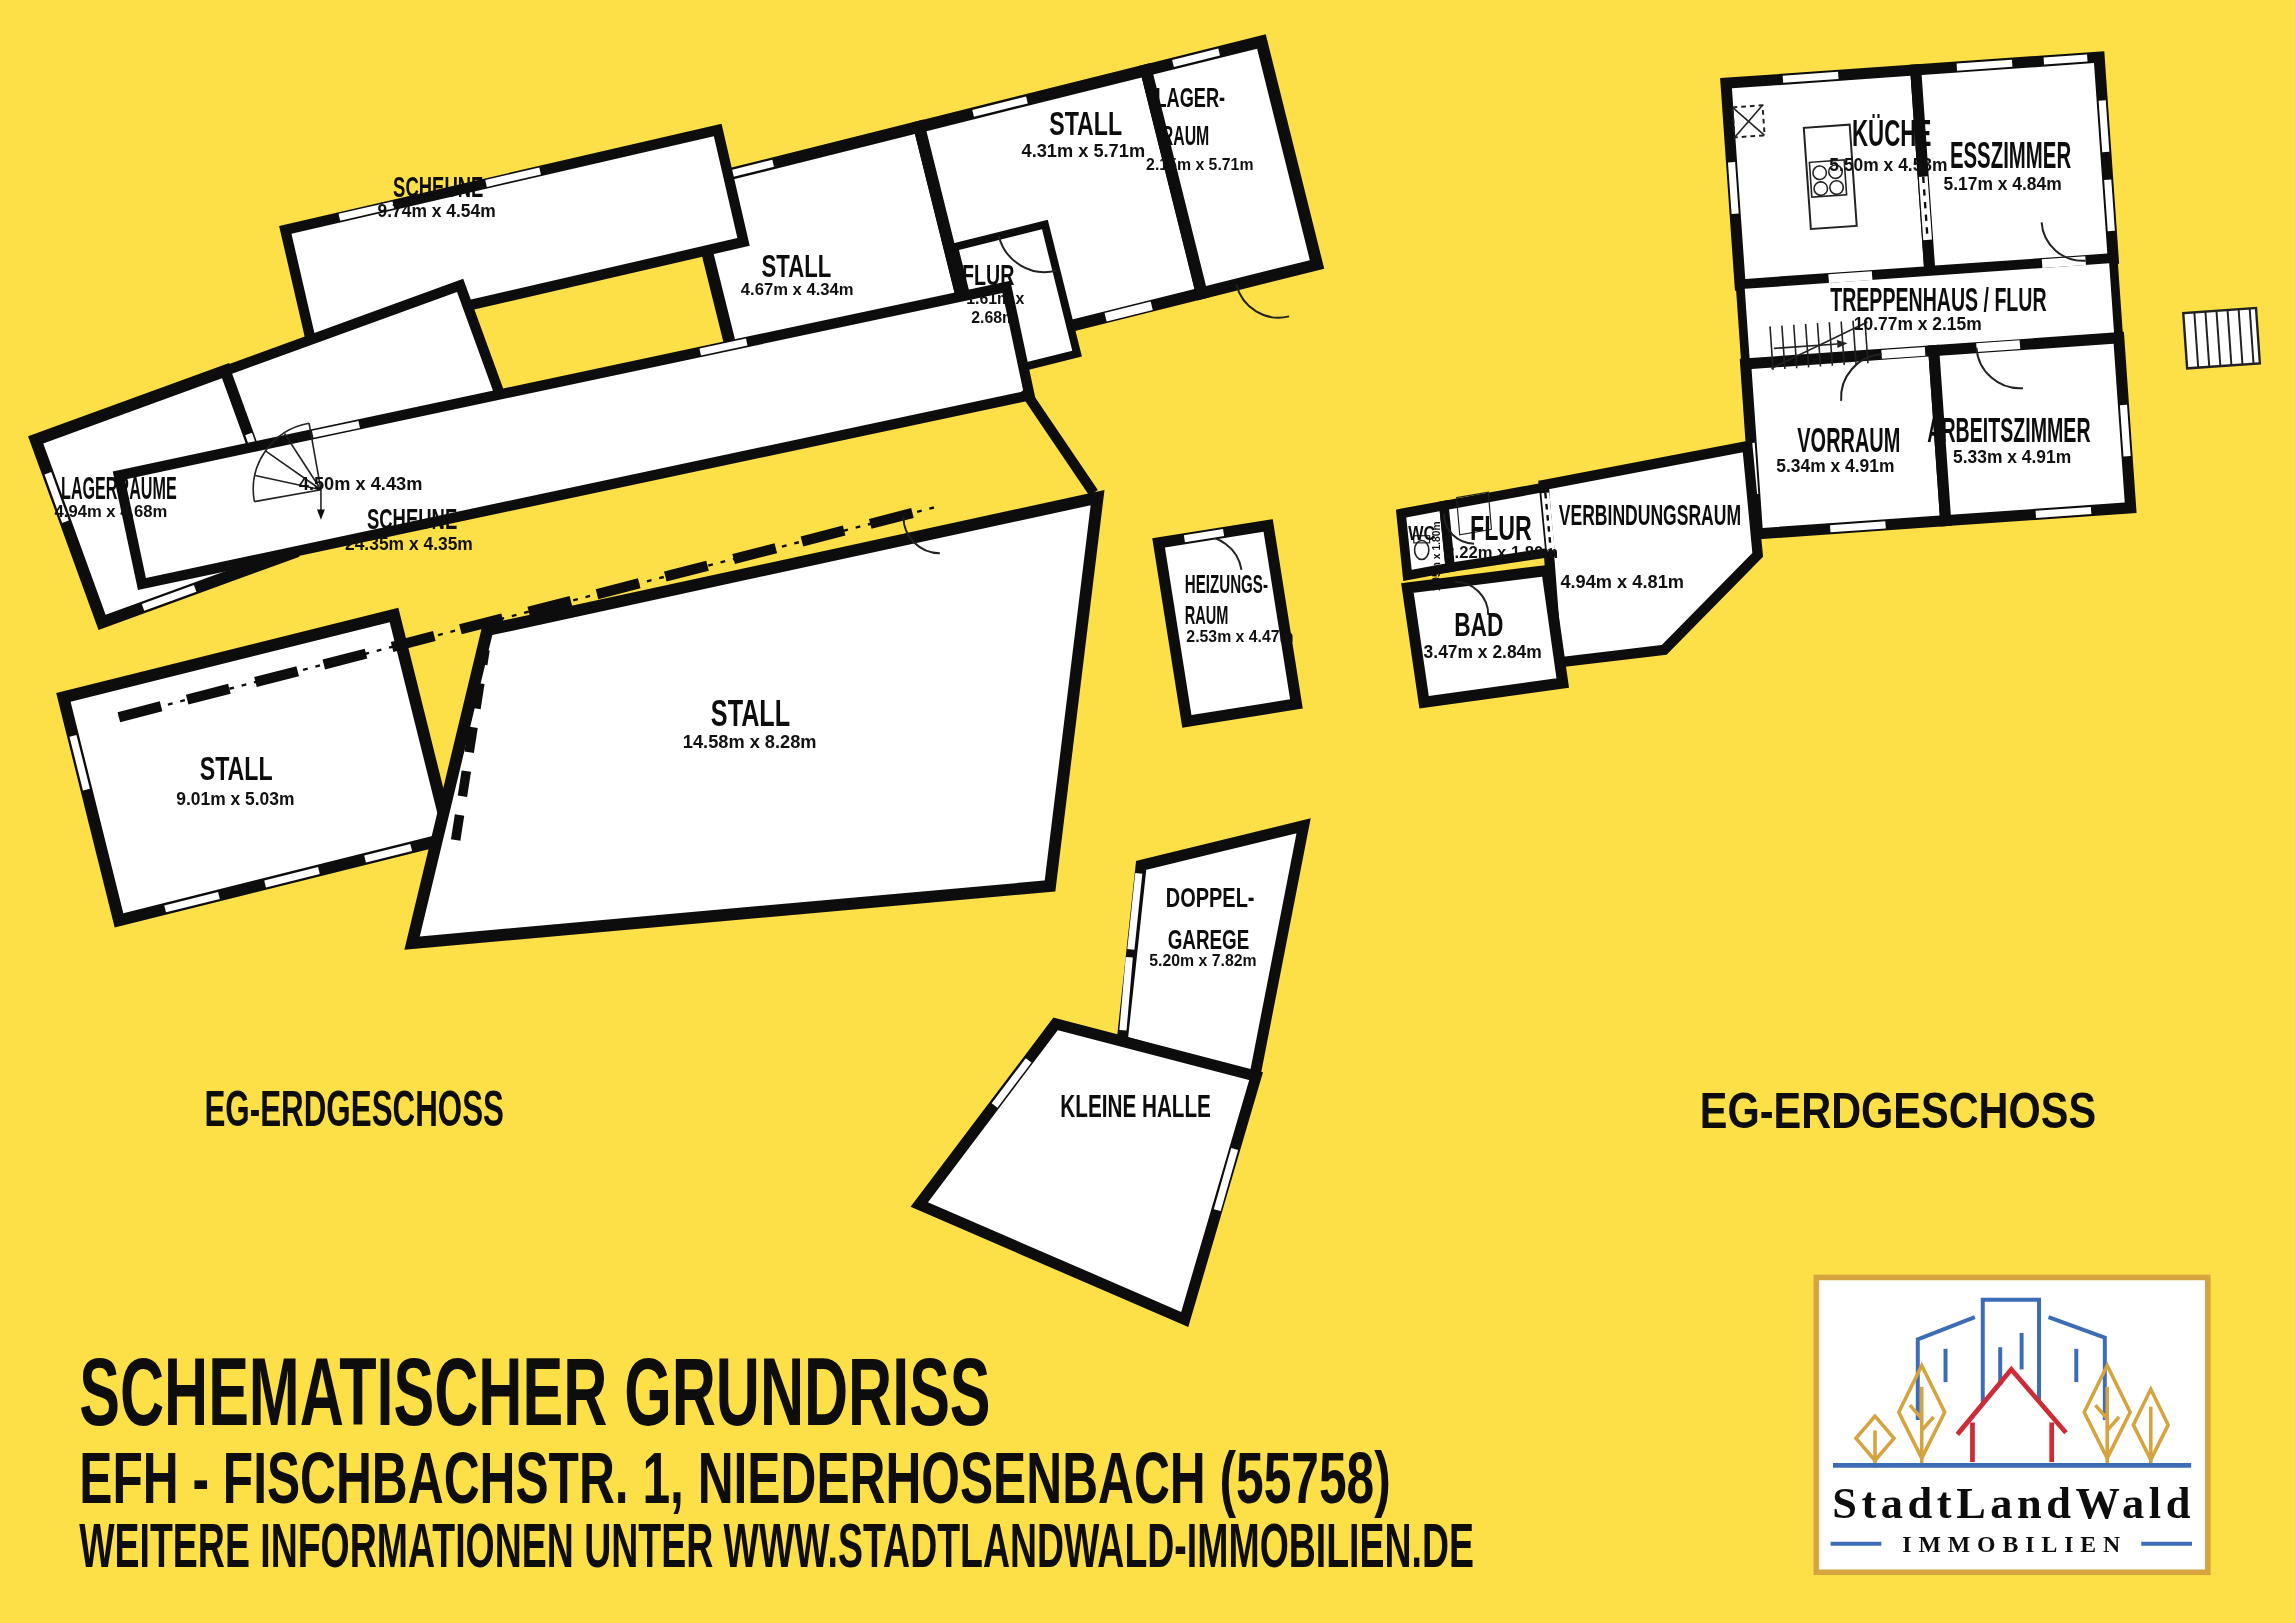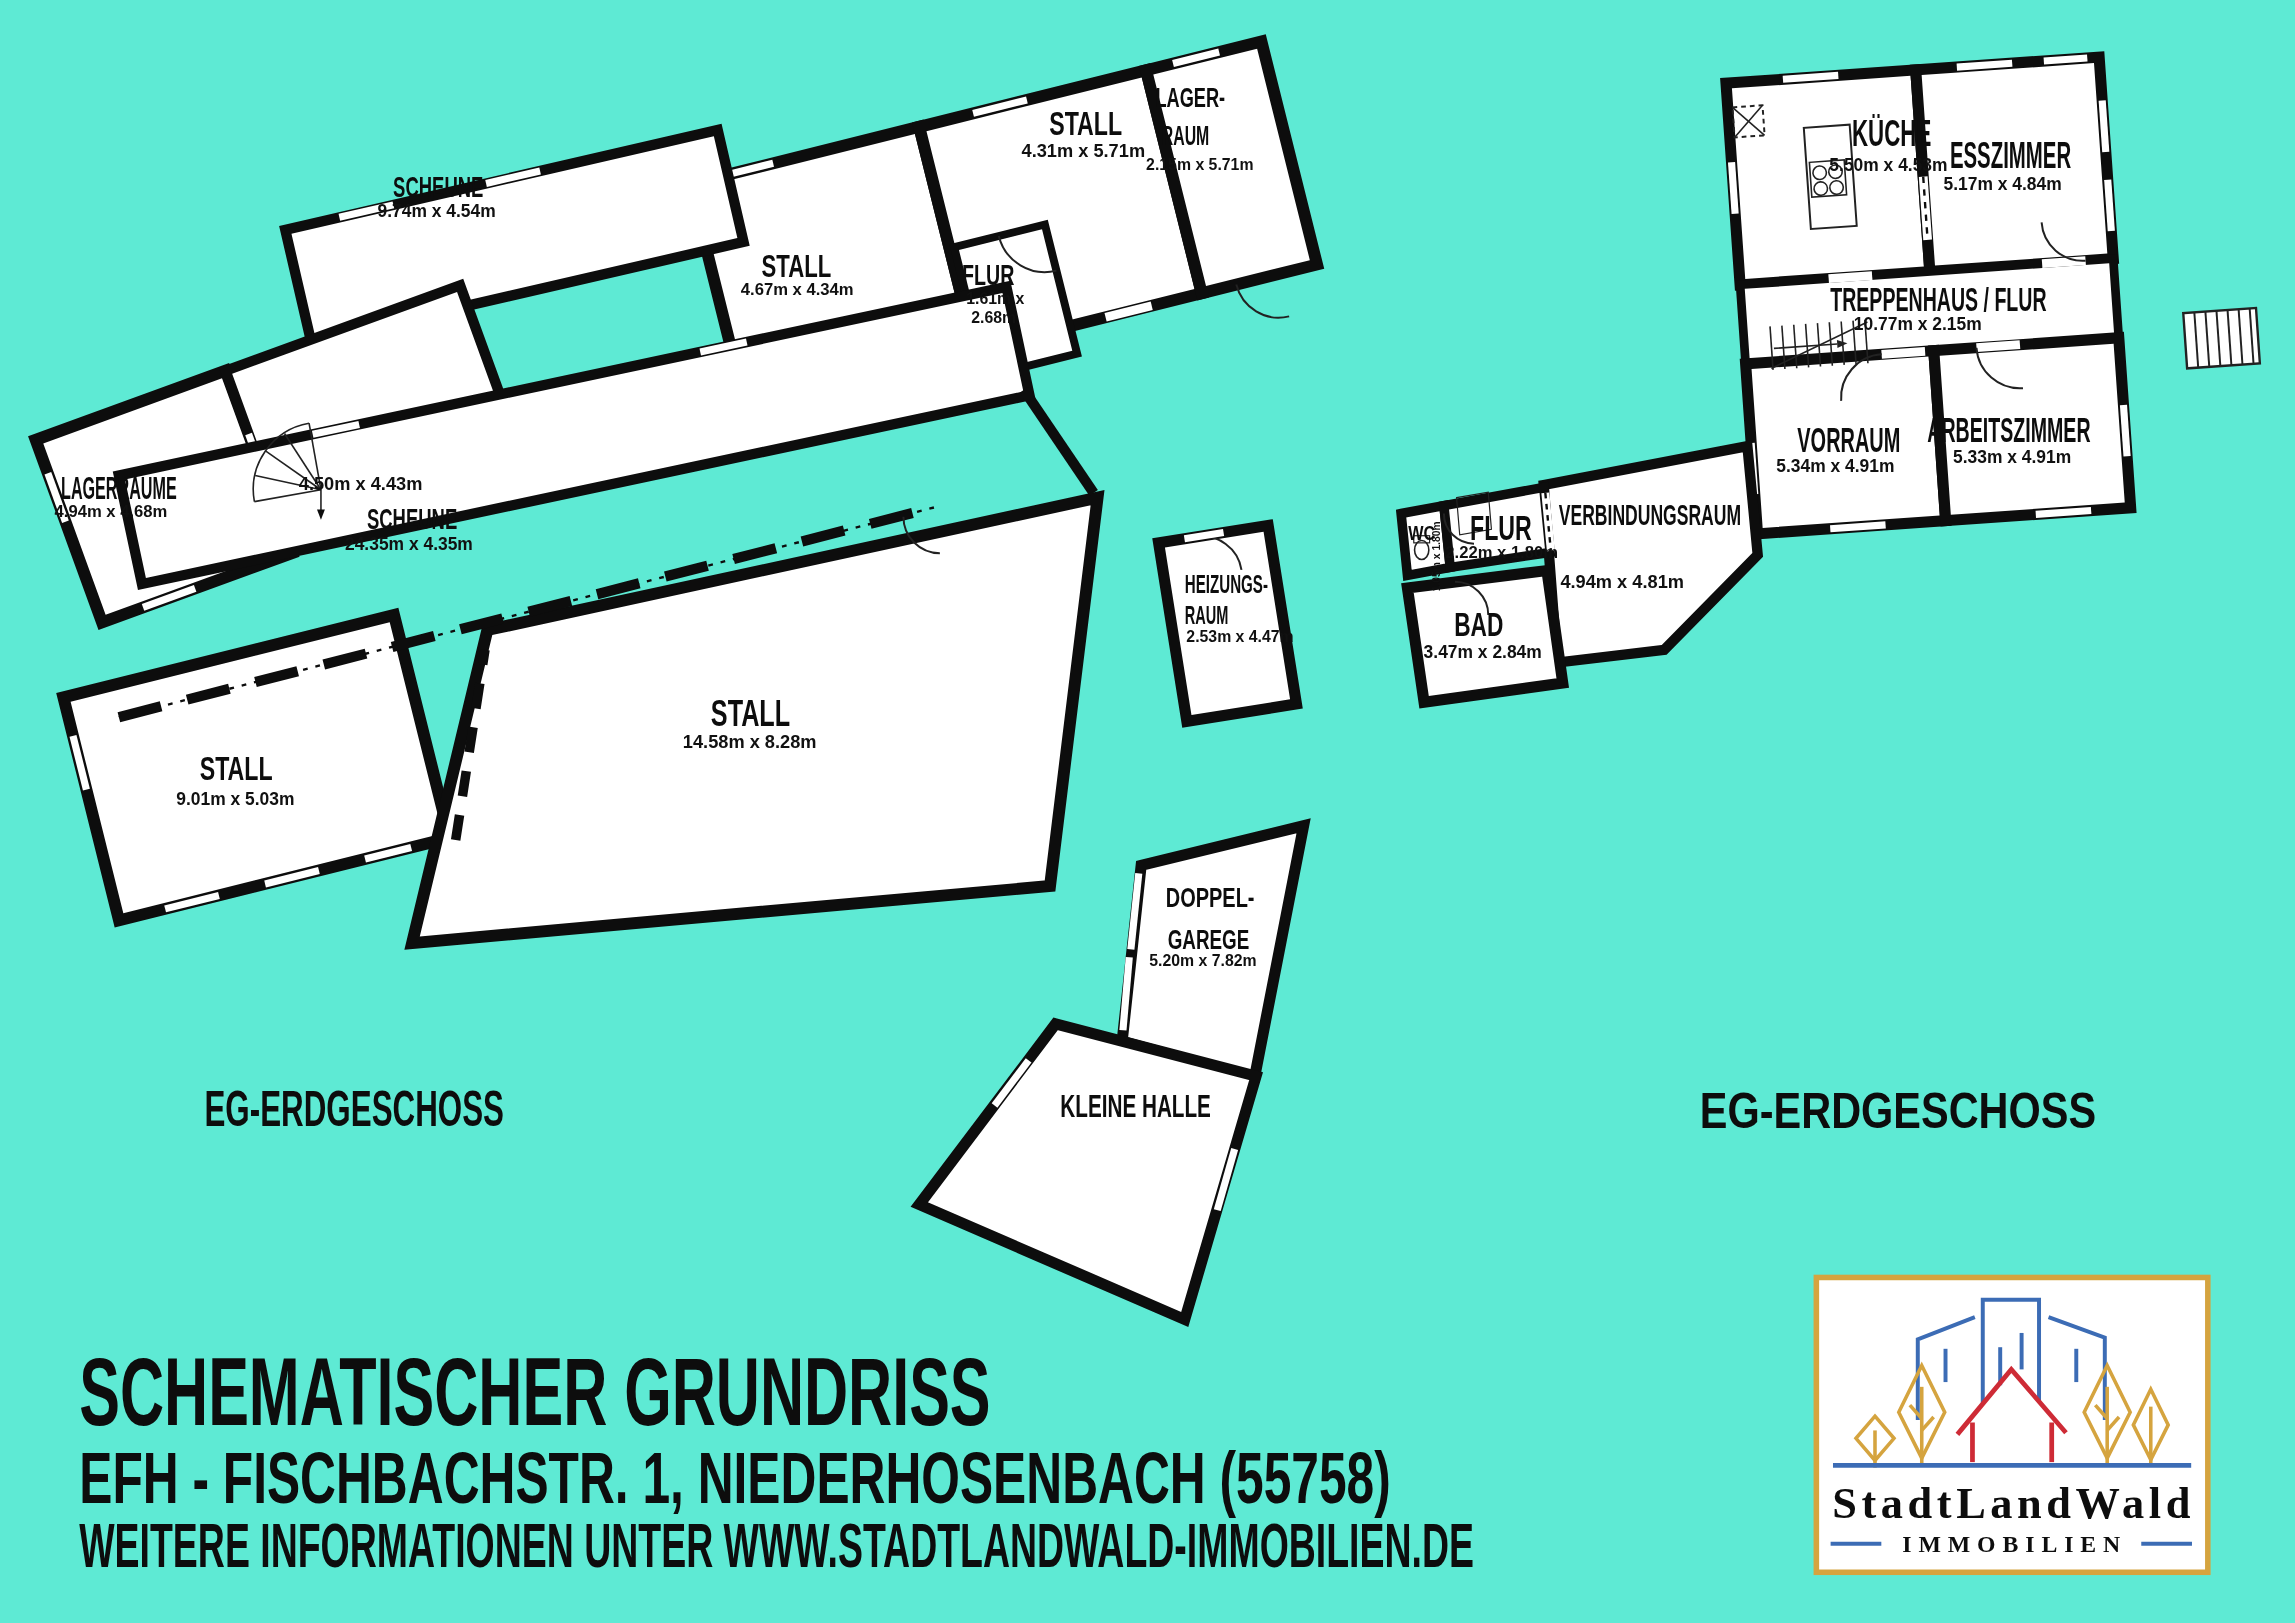--- a/index.html
+++ b/index.html
@@ -1,16 +1,16 @@
 <!DOCTYPE html>
 <html style="font-size:12.7px"><head>
 <meta charset="utf-8">
 <style>
   html,body{margin:0;padding:0;background:#ffffff;}
-  .stage{position:relative;width:2295px;height:1623px;background:#5eead4;overflow:hidden;}
+  .stage{position:relative;width:2295px;height:1623px;background:#fde047;overflow:hidden;}
   svg{position:absolute;left:0;top:0;}
   text{font-family:"Liberation Sans",sans-serif;font-weight:bold;fill:#0d0d0d;}
   .rn{letter-spacing:0px;}
   .rd{fill:#111;}
   .serif{font-family:"Liberation Serif",serif;}
   .wall{fill:#ffffff;stroke:#0d0d0d;}
   .thin{fill:none;stroke:#222;}
 </style>
 </head>
 <body>

